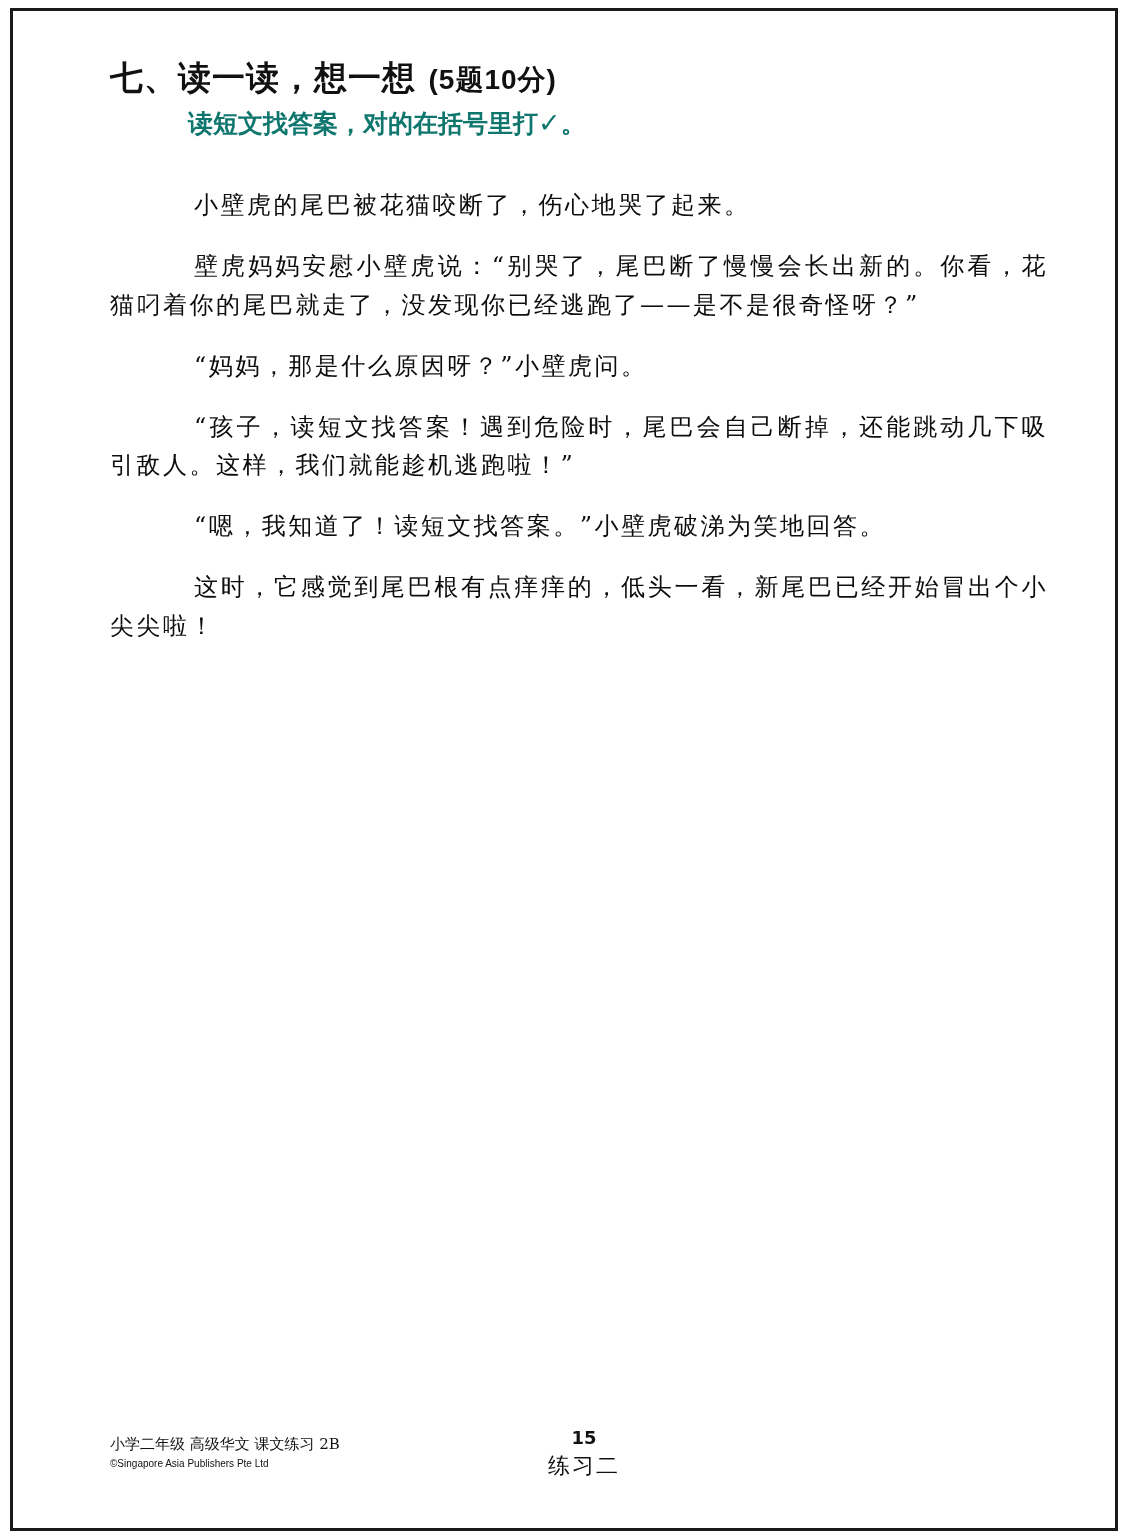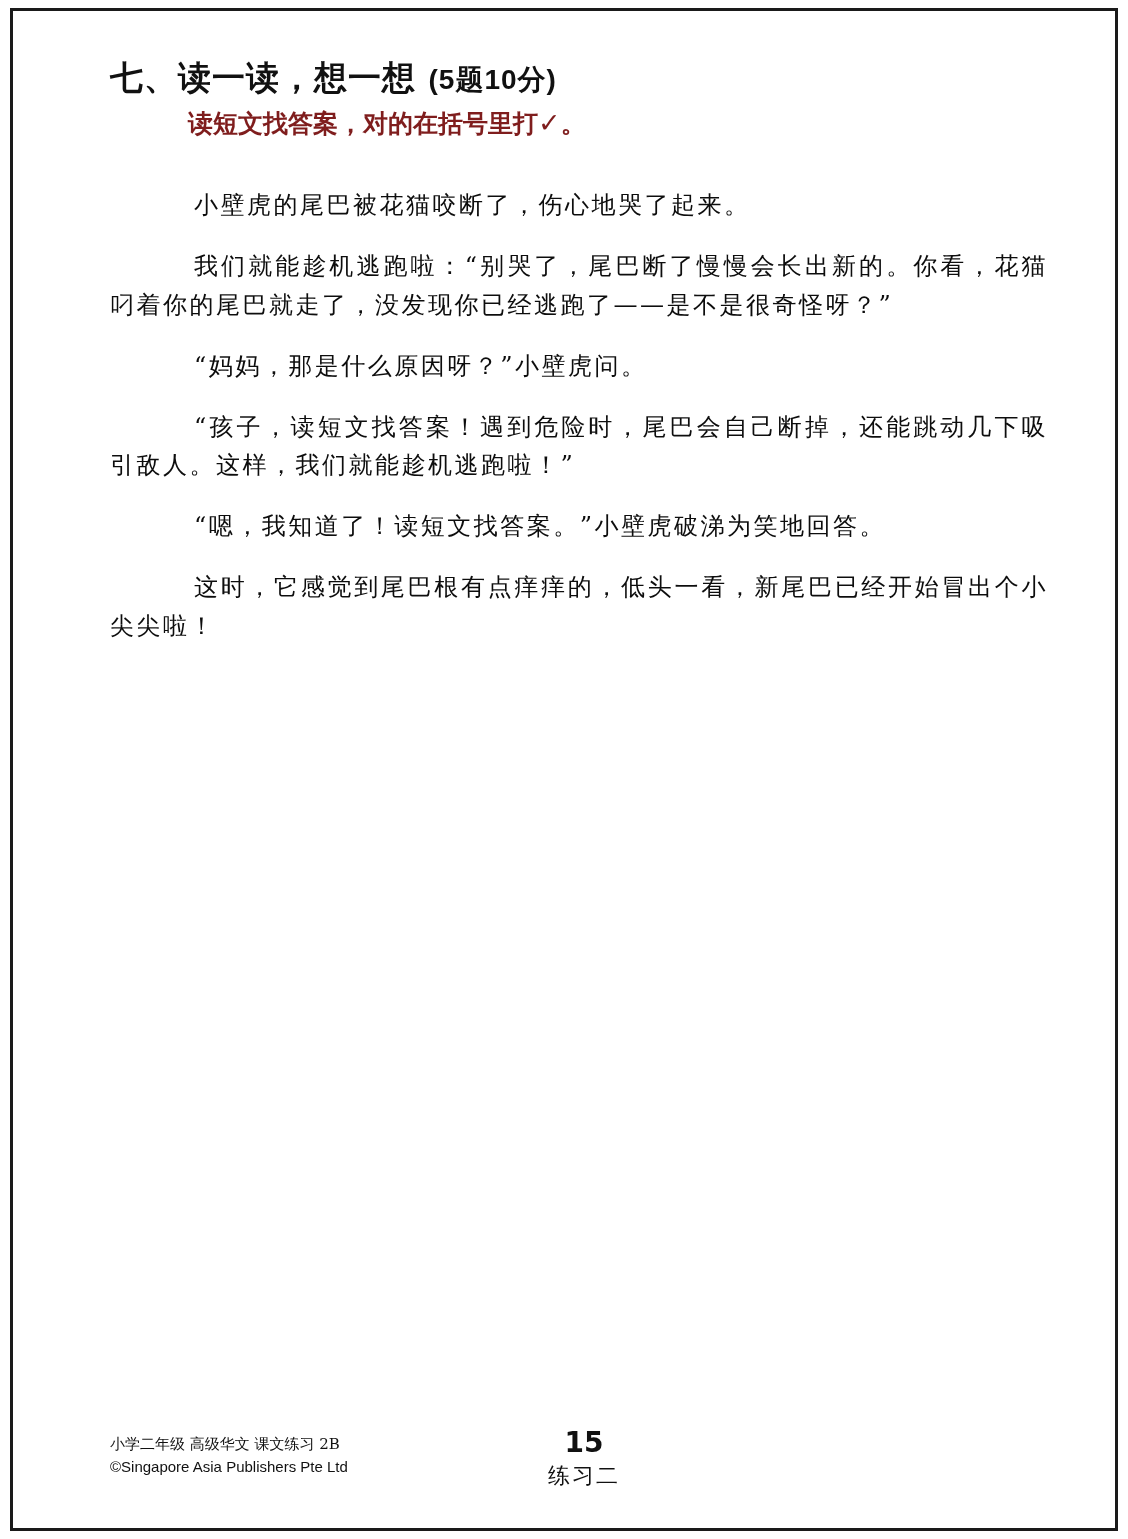--- a/index.html
+++ b/index.html
@@ -52,21 +52,21 @@
   }
   .section-heading .marks {
     font-family: "Liberation Sans", sans-serif;
     font-size: 28px;
     font-weight: 700;
   }
   .section-subheading {
     font-family: "DejaVu Serif", serif;
     font-size: 25px;
     font-weight: 700;
-    color: #7f1d1d;
+    color: #0f766e;
     margin: 6px 0 0 78px;
     white-space: nowrap;
   }
   .section-subheading .tick {
     font-family: "DejaVu Sans", sans-serif;
     font-size: 27px;
     font-weight: 700;
   }
 
   
@@ -98,32 +98,32 @@
     position: absolute;
     left: 0;
     top: 0;
     font-family: "DejaVu Serif", serif;
     font-size: 15px;
     color: #111;
     line-height: 1.5;
   }
   .footer-left .line2 {
     font-family: "Liberation Sans", sans-serif;
-    font-size: 15px;
+    font-size: 10px;
   }
   .footer-center {
     position: absolute;
     left: 50%;
     transform: translateX(-50%);
     top: -4px;
     text-align: center;
   }
   .page-number {
     font-family: "DejaVu Sans", sans-serif;
-    font-size: 28px;
+    font-size: 18px;
     font-weight: 700;
     color: #111;
     line-height: 1;
   }
   .footer-label {
     font-family: "DejaVu Serif", serif;
     font-size: 22px;
     color: #111;
     margin-top: 4px;
     letter-spacing: 2px;
@@ -141,21 +141,21 @@
       <span>七、读一读，想一想</span>
       <span class="marks">(5题10分)</span>
     </h1>
 
     <div class="section-subheading">
       <span>读短文找答案，对的在括号里打</span><span class="tick">✓</span><span>。</span>
     </div>
 
     <div class="passage">
       <p class="para">小壁虎的尾巴被花猫咬断了，伤心地哭了起来。</p>
-      <p class="para">我们就能趁机逃跑啦：“别哭了，尾巴断了慢慢会长出新的。你看，花猫叼着你的尾巴就走了，没发现你已经逃跑了——是不是很奇怪呀？”</p>
+      <p class="para">壁虎妈妈安慰小壁虎说：“别哭了，尾巴断了慢慢会长出新的。你看，花猫叼着你的尾巴就走了，没发现你已经逃跑了——是不是很奇怪呀？”</p>
       <p class="para">“妈妈，那是什么原因呀？”小壁虎问。</p>
       <p class="para">“孩子，读短文找答案！遇到危险时，尾巴会自己断掉，还能跳动几下吸引敌人。这样，我们就能趁机逃跑啦！”</p>
       <p class="para">“嗯，我知道了！读短文找答案。”小壁虎破涕为笑地回答。</p>
       <p class="para">这时，它感觉到尾巴根有点痒痒的，低头一看，新尾巴已经开始冒出个小尖尖啦！</p>
     </div>
   </div>
 
   <div class="footer">
     <div class="footer-left">
       <div>小学二年级 高级华文 课文练习 2B</div>

